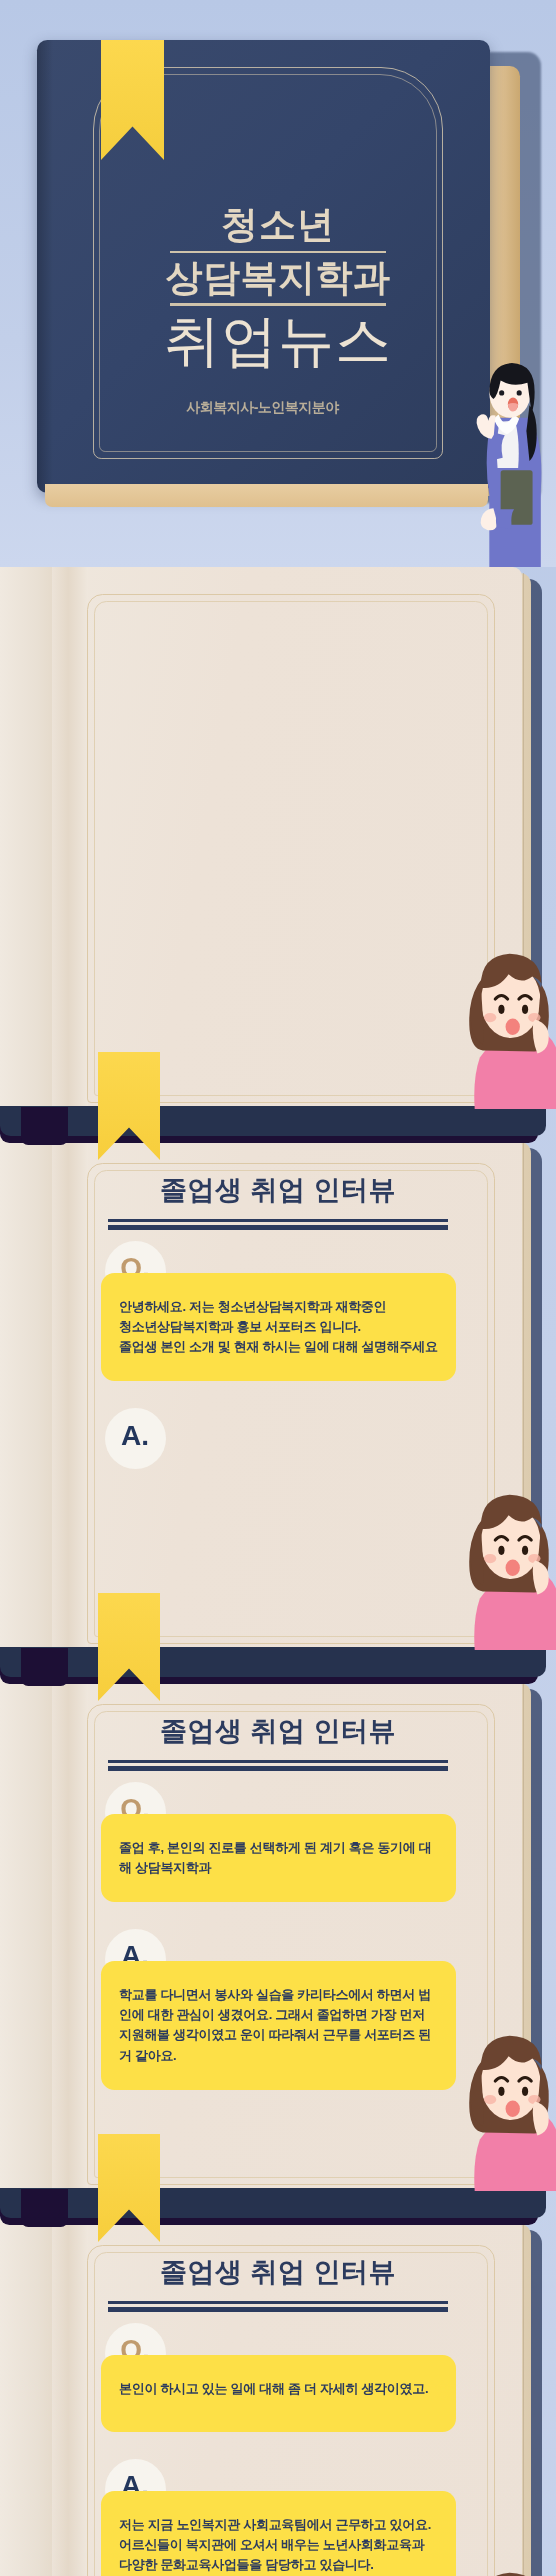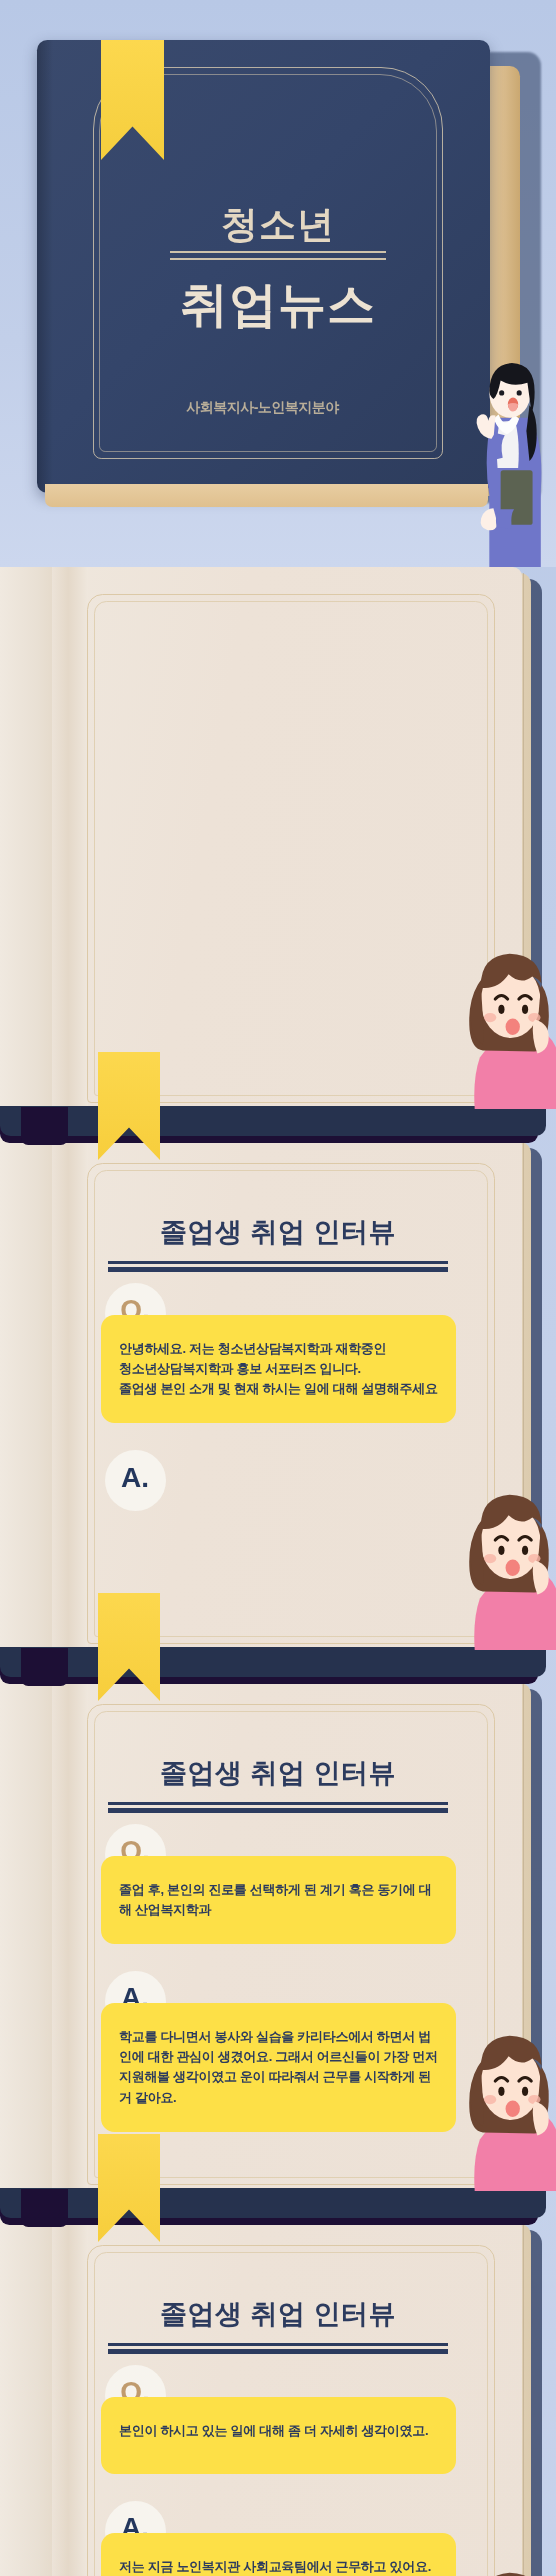--- a/index.html
+++ b/index.html
@@ -27,21 +27,21 @@
   .cover-frame2 { position:absolute; left:99px; top:74px; width:338px; height:378px;
     border:1px solid #cfc3ab; border-radius:57px 57px 6.2px 6.2px; opacity:.55; }
   .cover-bookmark { position:absolute; left:101px; top:40px; width:63px; height:120px;
     background:linear-gradient(180deg,#fcd84e 0%,#f5ce3d 100%);
     clip-path:polygon(0 0,100% 0,100% 100%,50% 72%,0 100%); z-index:6;
     filter:drop-shadow(1px 1.5px 1.5px rgba(0,0,0,.18)); }
   .cover-title { position:absolute; left:0; right:0; top:204px; text-align:center; z-index:5; padding:0 62px;}
   .ct-l1 { font-size:37px; font-weight:700; color:#e3d7c2; letter-spacing:1px; line-height:1.12; }
   .ct-rule { height:2.1px; background:#cfc3ab; margin:5.2px auto 4.1px; width:216px; }
   .ct-l2 { font-size:37px; font-weight:700; color:#e3d7c2; letter-spacing:0.5px; line-height:1.12; }
-  .ct-l3 { font-size:48px; font-weight:700; color:#ece2d2; letter-spacing:1px; line-height:1.1; margin-top:19px;}
+  .ct-l3 { font-size:56px; font-weight:400; color:#ece2d2; letter-spacing:1px; line-height:1.1; margin-top:4px;}
   .cover-sub { position:absolute; left:0; right:0; top:399px; text-align:center; z-index:5;
     font-size:14px; color:#b9ae99; font-weight:600; letter-spacing:-0.5px; padding-right:31px;}
   .cover-bottom-edge { position:absolute; left:45px; top:484px; width:443px; height:23px;
     background:linear-gradient(180deg,#e8cda2 0%,#dfc08e 100%); border-radius:0 0 7.2px 7.2px;}
   .cover-bottom-dark { position:absolute; left:37px; top:483px; width:453px; height:27px;
     background:#26324e; border-radius:0 0 9.3px 9.3px; z-index:-1;}
 
   
   .char-cover { position:absolute; left:444px; top:361px; width:103px; height:206px; z-index:7; }
 
@@ -59,21 +59,21 @@
     border-radius:8.2px 9.3px 9.3px 8.2px; }
   .bp-fold { position:absolute; left:52px; top:0; width:36px; bottom:13.4px;
     background:linear-gradient(90deg,#ece3d8 0%,#e4d8c8 45%,#efe7dd 100%); }
   .bp-gutter { position:absolute; left:0px; top:0; width:62px; bottom:13.4px;
     background:linear-gradient(90deg,#f0e9e0 0%,#e9e0d4 60%,#e3d7c6 100%); }
   .bp-inner-frame { position:absolute; left:87px; top:27px; right:61px; bottom:33px;
     border:1.5px solid #dcc9a7; border-radius:15.5px 15.5px 4.1px 4.1px; pointer-events:none; }
   .bp-inner-frame2 { position:absolute; left:94px; top:34px; right:68px; bottom:40px;
     border:1px solid #e0d0b3; border-radius:12.4px 12.4px 3.1px 3.1px; pointer-events:none; }
 
-  .sec-title { position:relative; z-index:3; text-align:center; padding-top:78px;
+  .sec-title { position:relative; z-index:3; text-align:center; padding-top:36px;
     font-size:27px; font-weight:800; color:#2c3b5e; letter-spacing:0.5px; }
   .sec-rules { position:relative; z-index:3; width:340px; margin:11.3px auto 0; }
   .sec-rules div:first-child{height:2.6px;background:#2c3b5e;}
   .sec-rules div:last-child{height:4.1px;background:#2c3b5e;margin-top:3.6px;}
 
   .qa-wrap { position:relative; z-index:3; width:355px; margin:0 auto; padding-top:11.3px; }
 
   .badge-row { position:relative; height:32px; }
   .badge { position:absolute; left:4.1px; top:0; width:61px; height:61px; border-radius:50%;
     background:#f7f4ee; display:flex; align-items:flex-start; justify-content:center;
@@ -110,20 +110,21 @@
   <div class="cover-shadow"></div>
   <div class="cover-spine-edge"></div>
   <div class="cover-board"></div>
   <div class="cover-frame"></div>
   <div class="cover-frame2"></div>
   <div class="cover-bookmark"></div>
 
   <div class="cover-title">
     <div class="ct-l1">청소년</div>
     <div class="ct-rule"></div>
+    <div class="ct-l2">상담복지학과</div>
     <div class="ct-rule"></div>
     <div class="ct-l3">취업뉴스</div>
   </div>
   <div class="cover-sub">사회복지사-노인복지분야</div>
 
   <div class="cover-bottom-dark"></div>
   <div class="cover-bottom-edge"></div>
 
   <svg class="char-cover" viewBox="0 0 200 400">
     <path d="M92 110 q-16 80 -4 150 l0 140 h100 l0 -150 q6 -90 -20 -140z" fill="#6f76c9"></path>
@@ -205,26 +206,26 @@
   </div>
   <div class="sec-title">졸업생 취업 인터뷰</div>
   <div class="sec-rules">
       <div></div>
       <div></div>
     </div>
   <div class="qa-wrap">
     <div class="badge-row">
       <div class="badge q">Q.</div>
     </div>
-    <div class="bubble">졸업 후, 본인의 진로를 선택하게 된 계기 혹은 동기에 대해 산업복지학과</div>
+    <div class="bubble">졸업 후, 본인의 진로를 선택하게 된 계기 혹은 동기에 대해 상담복지학과</div>
     <div class="spacer-a"></div>
     <div class="badge-row">
       <div class="badge a">A.</div>
     </div>
-    <div class="bubble">학교를 다니면서 봉사와 실습을 카리타스에서 하면서 법인에 대한 관심이 생겼어요. 그래서 어르신들이 가장 먼저 지원해볼 생각이였고 운이 따라줘서 근무를 시작하게 된 거 같아요.</div>
+    <div class="bubble">학교를 다니면서 봉사와 실습을 카리타스에서 하면서 법인에 대한 관심이 생겼어요. 그래서 졸업하면 가장 먼저 지원해볼 생각이였고 운이 따라줘서 근무를 서포터즈 된 거 같아요.</div>
   </div>
   <div class="sec-base2"></div>
   <div class="sec-base"></div>
   <div class="sec-clasp"></div>
   <div class="sec-bookmark"></div>
   <svg class="char-side" viewBox="0 0 214 360">
     <path d="M60 260 q-14 40 -10 100 h164 v-100 q-8 -44 -46 -56 l-66 2 z" fill="#f27fa8"></path>
     <path d="M66 246 q-22 -2 -26 -40 q-4 -54 16 -88 q20 -34 62 -32 q44 2 62 40 q16 34 10 86 q-4 36 -24 36z" fill="#6b4430"></path>
     <ellipse cx="120" cy="150" rx="58" ry="72" fill="#fde3d2"></ellipse>
     <path d="M62 124 q-2 -62 56 -66 q60 2 62 58 q-6 -10 -18 -14 q-22 18 -46 -4 q-20 30 -54 26z" fill="#6b4430"></path>

